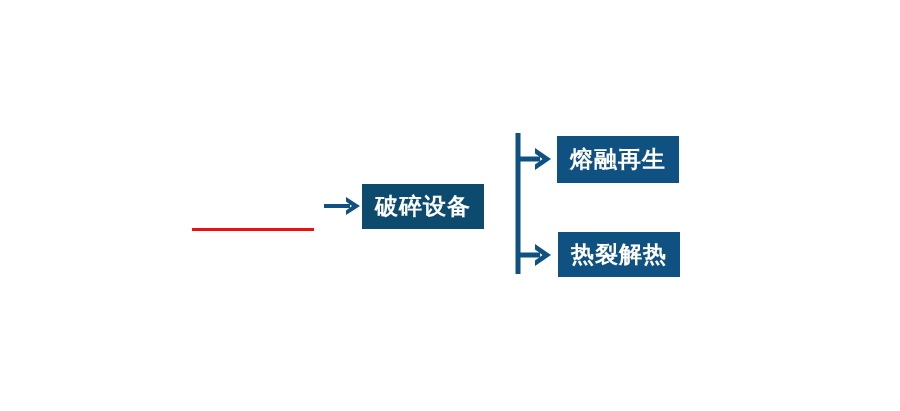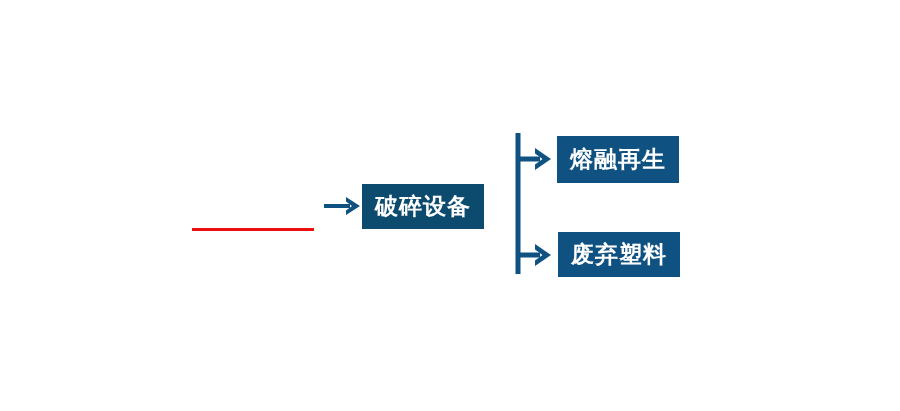--- a/index.html
+++ b/index.html
@@ -94,15 +94,15 @@
       <path d="M29 22 L45 33 L29 44 L29 38.5 L36.5 33 L29 27.5 Z" fill="#0f5181"></path>
 
       <path d="M12 129 L34 129" stroke="#0f5181" stroke-width="5" stroke-linecap="butt"></path>
 
       <path d="M29 118 L45 129 L29 140 L29 134.5 L36.5 129 L29 123.5 Z" fill="#0f5181"></path>
     </svg>
   </div>
 
   <div class="node node-blue" id="node-melt">熔融再生</div>
 
-  <div class="node node-blue" id="node-pyrolysis">废弃塑料</div>
+  <div class="node node-blue" id="node-pyrolysis">热裂解热</div>
 
 </div>
 
 </body></html>

